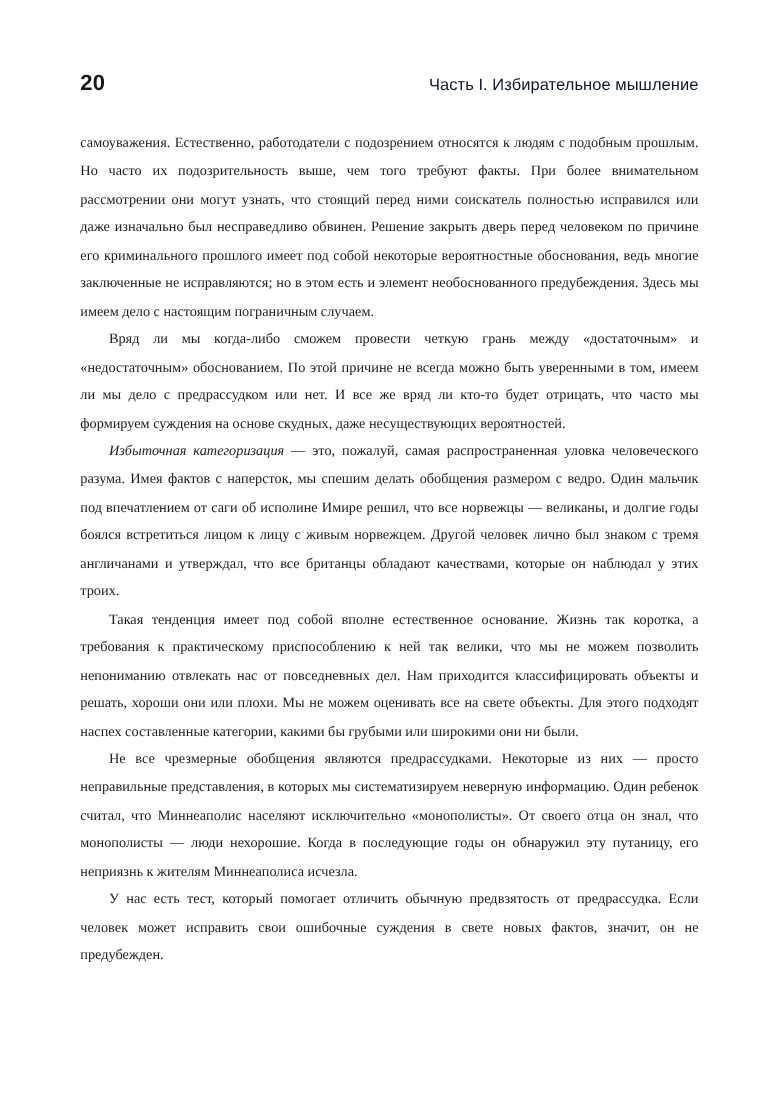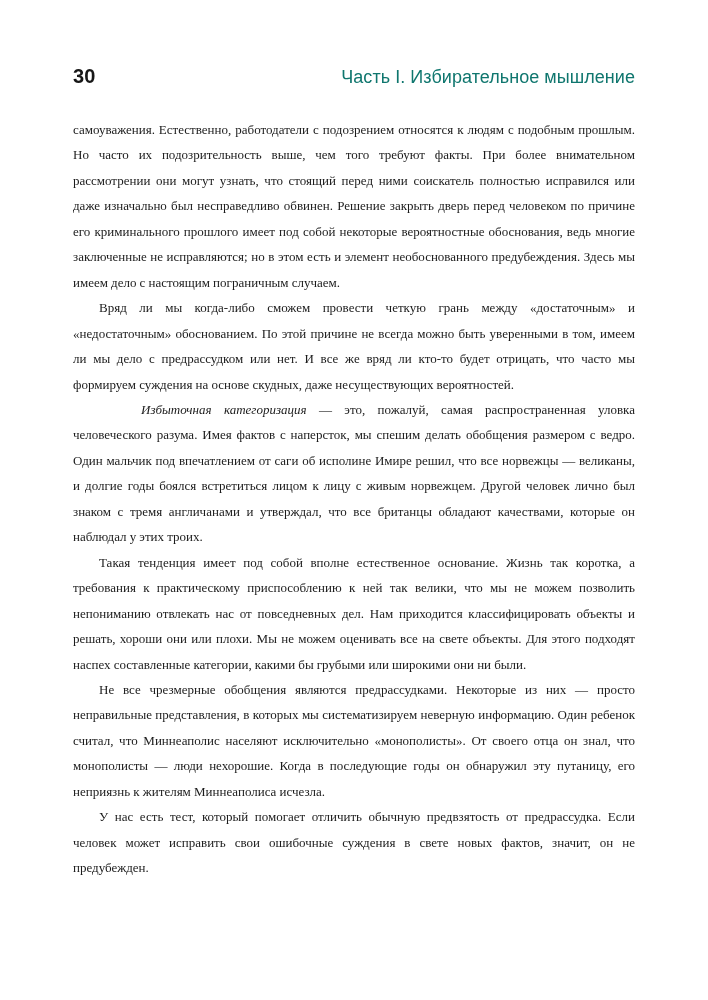--- a/index.html
+++ b/index.html
@@ -38,23 +38,23 @@
     font-family: "Liberation Sans", "DejaVu Sans", sans-serif;
   }
   .folio {
     font-size: 20px;
     font-weight: 700;
     letter-spacing: 0.2px;
     color: #171717;
     line-height: 1;
   }
   .head-title {
-    font-size: 18px;
+    font-size: 15px;
     font-weight: 400;
-    color: #0f766e;
+    color: #0f172a;
     letter-spacing: 0.05px;
     line-height: 1;
     white-space: nowrap;
   }
 
   
   .textblock {
     position: absolute;
     left: 73px;
     top: 117px;
@@ -72,30 +72,29 @@
     word-spacing: -0.1px;
     color: #1b1b1b;
   }
   .textblock p.first {
     text-indent: 0;
   }
 
   .textblock p em,
   .textblock p i {
     font-style: italic;
-    margin-left: 42px;
   }
 </style>
 </head>
 <body>
 
 <div class="page">
 
   <div class="running-head">
-    <span class="folio">30</span>
+    <span class="folio">20</span>
     <span class="head-title">Часть I. Избирательное мышление</span>
   </div>
 
   <div class="textblock">
       <p class="first"><span>самоуважения. Естественно, работодатели с подозрением относятся к людям с подобным прошлым. Но часто их подозрительность выше, чем того требуют факты. При более внимательном рассмотрении они могут узнать, что стоящий перед ними соискатель полностью исправился или даже изначально был несправедливо обвинен. Решение закрыть дверь перед человеком по причине его криминального прошлого имеет под собой некоторые вероятностные обоснования, ведь многие заключенные не исправляются; но в этом есть и элемент необоснованного предубеждения. Здесь мы имеем дело с настоящим пограничным случаем.</span></p>
       <p><span>Вряд ли мы когда-либо сможем провести четкую грань между «достаточным» и «недостаточным» обоснованием. По этой причине не всегда можно быть уверенными в том, имеем ли мы дело с предрассудком или нет. И все же вряд ли кто-то будет отрицать, что часто мы формируем суждения на основе скудных, даже несуществующих вероятностей.</span></p>
       <p><em>Избыточная категоризация</em><span> — это, пожалуй, самая распространенная уловка человеческого разума. Имея фактов с наперсток, мы спешим делать обобщения размером с ведро. Один мальчик под впечатлением от саги об исполине Имире решил, что все норвежцы — великаны, и долгие годы боялся встретиться лицом к лицу с живым норвежцем. Другой человек лично был знаком с тремя англичанами и утверждал, что все британцы обладают качествами, которые он наблюдал у этих троих.</span></p>
       <p><span>Такая тенденция имеет под собой вполне естественное основание. Жизнь так коротка, а требования к практическому приспособлению к ней так велики, что мы не можем позволить непониманию отвлекать нас от повседневных дел. Нам приходится классифицировать объекты и решать, хороши они или плохи. Мы не можем оценивать все на свете объекты. Для этого подходят наспех составленные категории, какими бы грубыми или широкими они ни были.</span></p>
       <p><span>Не все чрезмерные обобщения являются предрассудками. Некоторые из них — просто неправильные представления, в которых мы систематизируем неверную информацию. Один ребенок считал, что Миннеаполис населяют исключительно «монополисты». От своего отца он знал, что монополисты — люди нехорошие. Когда в последующие годы он обнаружил эту путаницу, его неприязнь к жителям Миннеаполиса исчезла.</span></p>
       <p><span>У нас есть тест, который помогает отличить обычную предвзятость от предрассудка. Если человек может исправить свои ошибочные суждения в свете новых фактов, значит, он не предубежден. </span></p>

